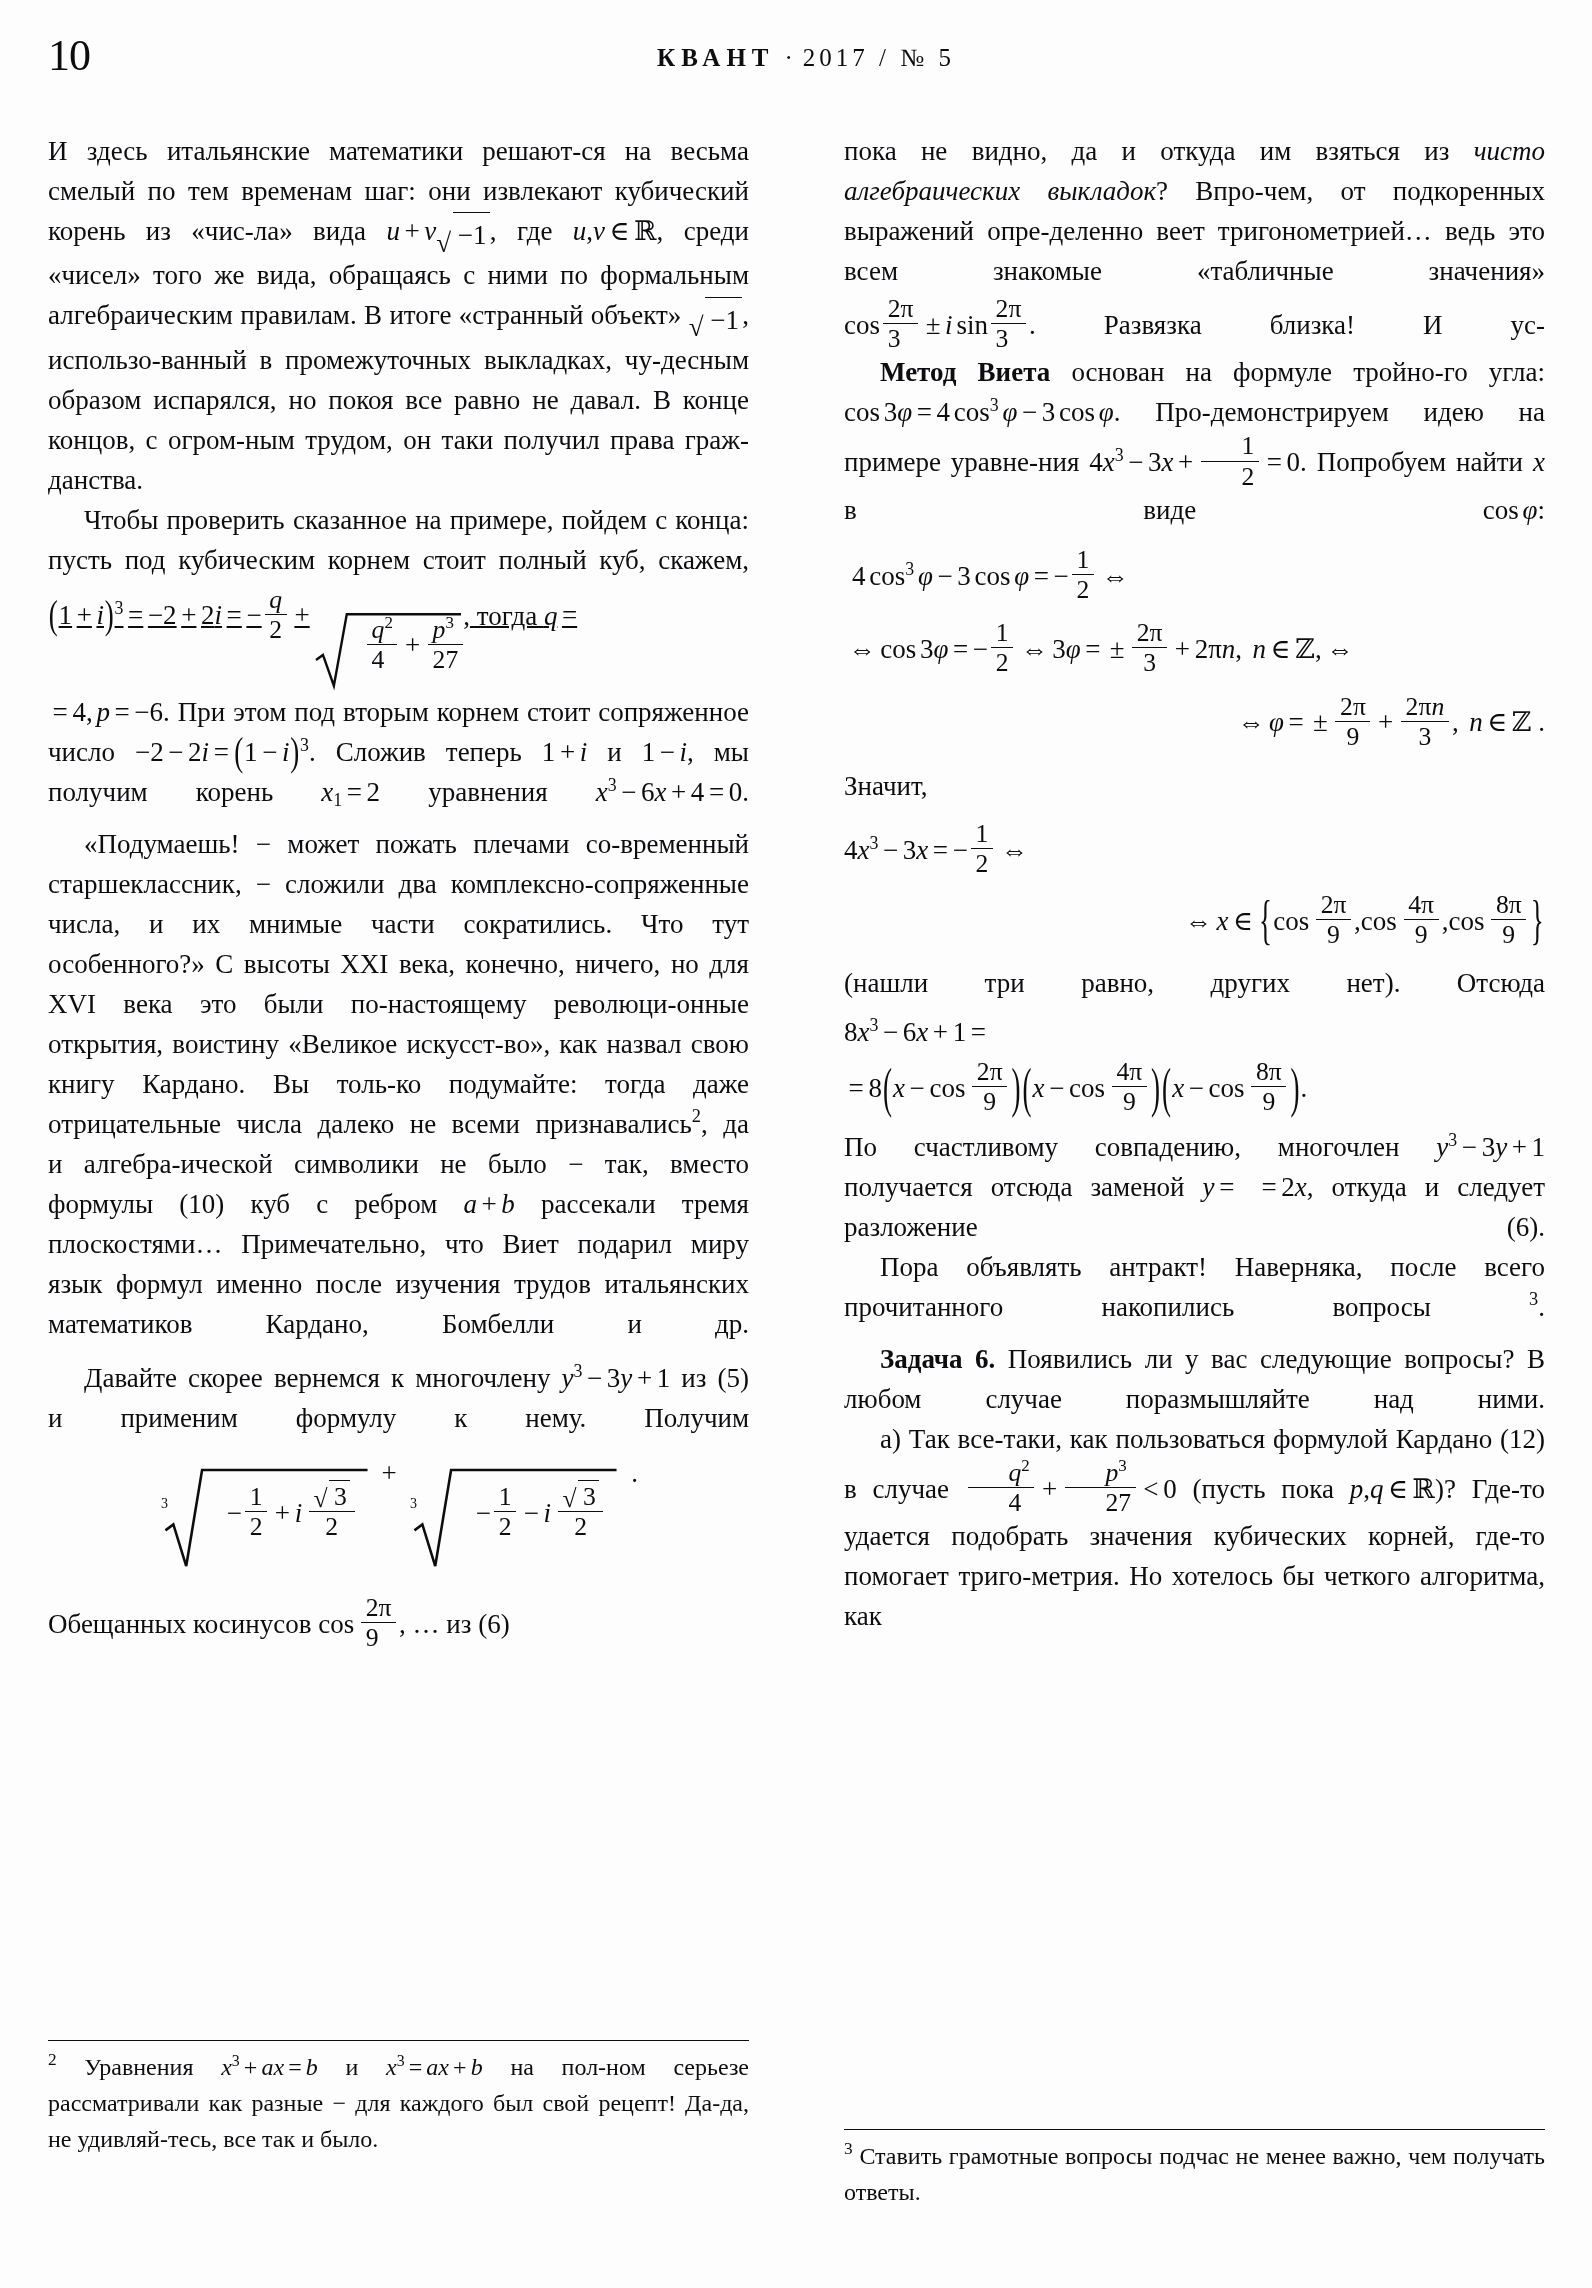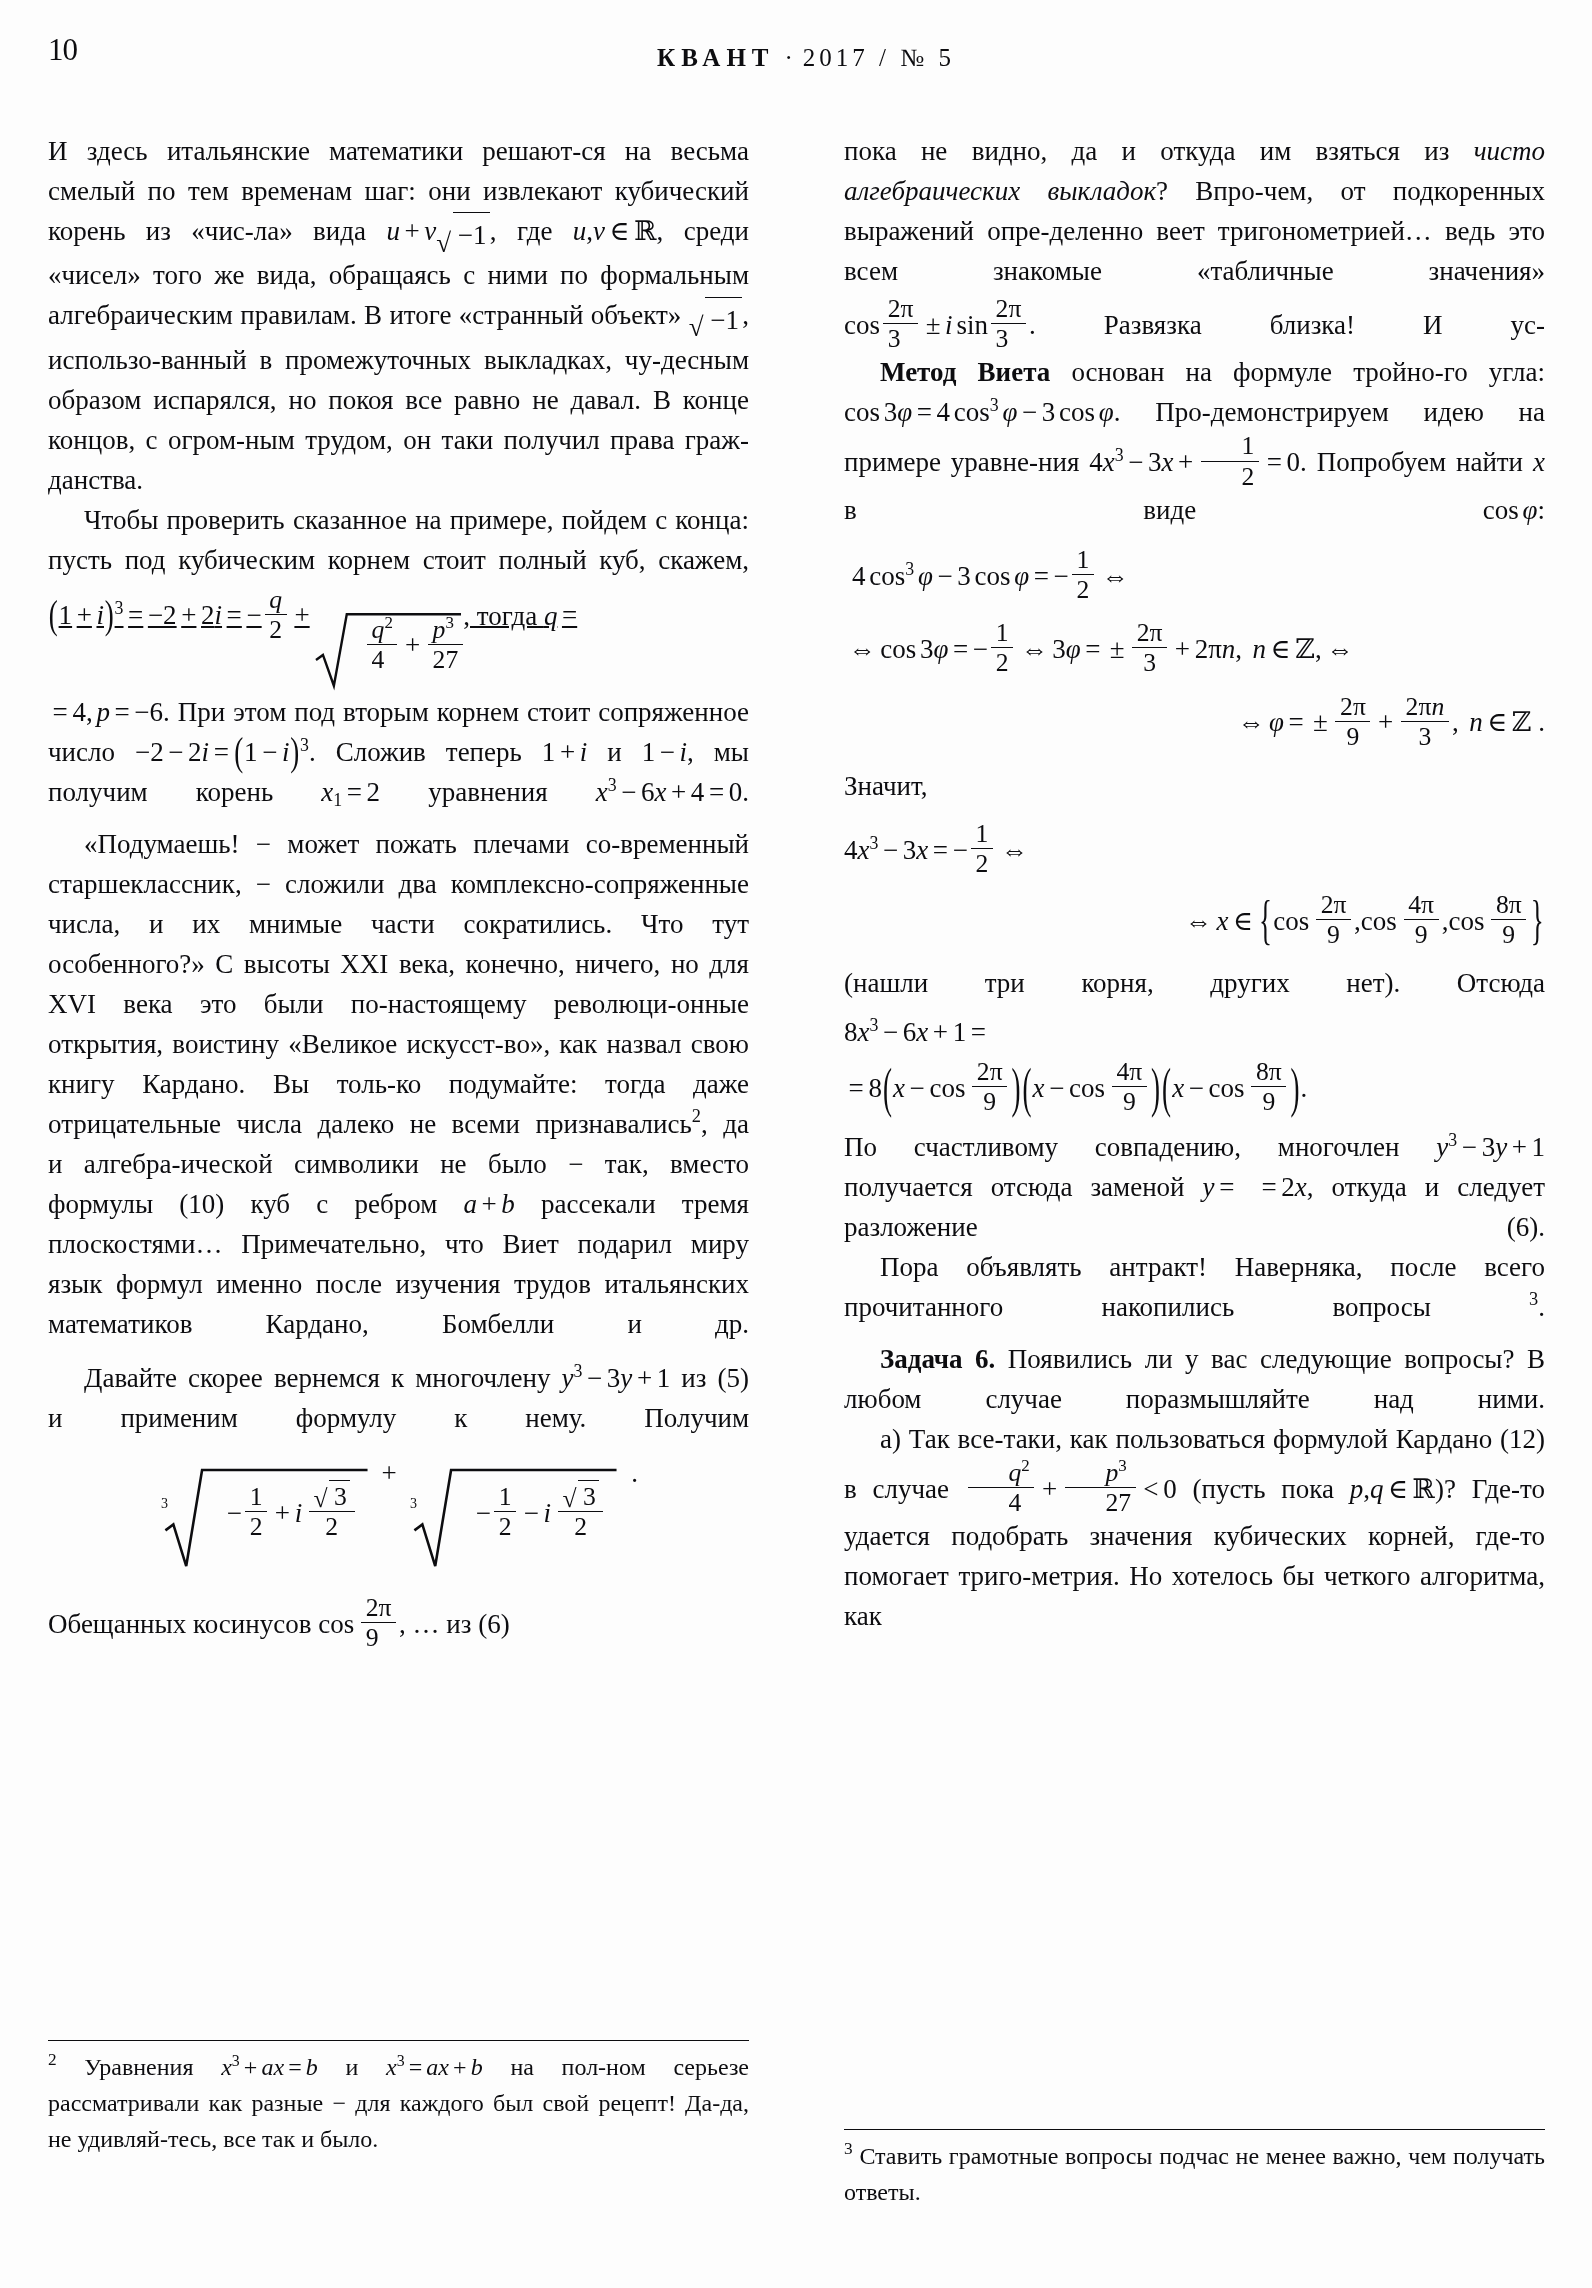--- a/index.html
+++ b/index.html
@@ -22,21 +22,21 @@
 
   
   .header {
     position: absolute;
     left: 0; top: 28px;
     width: 1592px; height: 60px;
   }
   .folio {
     position: absolute;
     left: 48px; top: 6px;
-    font-size: 31px;
+    font-size: 44px;
     line-height: 1;
     letter-spacing: -1px;
   }
   .running-head {
     position: absolute;
     left: 10px; top: 16px;
     width: 1592px;
     text-align: center;
     font-size: 25px;
   }
@@ -301,21 +301,21 @@
     <p class="lastleft" style="margin-top:10px;">Значит,</p>
 
     <div class="disp-l" style="margin-top:14px;margin-bottom:14px;">
       <span class="m"><span class="mn">4</span><span class="mi">x</span><sup class="e">3</sup><span class="op">−</span><span class="mn">3</span><span class="mi">x</span><span class="op">=</span><span class="mn">−</span><span class="frac"><span class="num mn">1</span><span class="den mn">2</span></span><span class="op">⇔</span></span>
     </div>
 
     <div class="disp-r" style="margin-top:14px;margin-bottom:14px;">
       <span class="m"><span class="op">⇔</span><span class="mi">x</span><span class="op">∈</span><span class="brace">{</span><span class="mn">cos</span><span class="thin"></span><span class="frac"><span class="num mn">2π</span><span class="den mn">9</span></span>,<span class="mn">cos</span><span class="thin"></span><span class="frac"><span class="num mn">4π</span><span class="den mn">9</span></span>,<span class="mn">cos</span><span class="thin"></span><span class="frac"><span class="num mn">8π</span><span class="den mn">9</span></span><span class="brace">}</span></span>
     </div>
 
-    <p class="just" style="margin-top:10px;">(нашли три корня, других нет). Отсюда</p>
+    <p class="just" style="margin-top:10px;">(нашли три равно, других нет). Отсюда</p>
 
     <div class="disp-l" style="margin-top:14px;margin-bottom:10px;">
       <span class="m"><span class="mn">8</span><span class="mi">x</span><sup class="e">3</sup><span class="op">−</span><span class="mn">6</span><span class="mi">x</span><span class="op">+</span><span class="mn">1</span><span class="op">=</span></span>
     </div>
 
     <div class="disp-l" style="margin-top:10px;margin-bottom:12px;">
       <span class="m"><span class="op">=</span><span class="mn">8</span><span class="paren">(</span><span class="mi">x</span><span class="op">−</span><span class="mn">cos</span><span class="thin"></span><span class="frac"><span class="num mn">2π</span><span class="den mn">9</span></span><span class="paren">)</span><span class="paren">(</span><span class="mi">x</span><span class="op">−</span><span class="mn">cos</span><span class="thin"></span><span class="frac"><span class="num mn">4π</span><span class="den mn">9</span></span><span class="paren">)</span><span class="paren">(</span><span class="mi">x</span><span class="op">−</span><span class="mn">cos</span><span class="thin"></span><span class="frac"><span class="num mn">8π</span><span class="den mn">9</span></span><span class="paren">)</span>.</span>
     </div>
 
     <p class="just" style="margin-top:10px;">По счастливому совпадению, многочлен <span class="m"><span class="mi">y</span><sup class="e">3</sup><span class="op">−</span><span class="mn">3</span><span class="mi">y</span><span class="op">+</span><span class="mn">1</span></span> получается отсюда заменой <span class="m"><span class="mi">y</span><span class="op">=</span></span> <span class="m"><span class="op">=</span><span class="mn">2</span><span class="mi">x</span></span>, откуда и&nbsp;следует разложение (6).</p>

